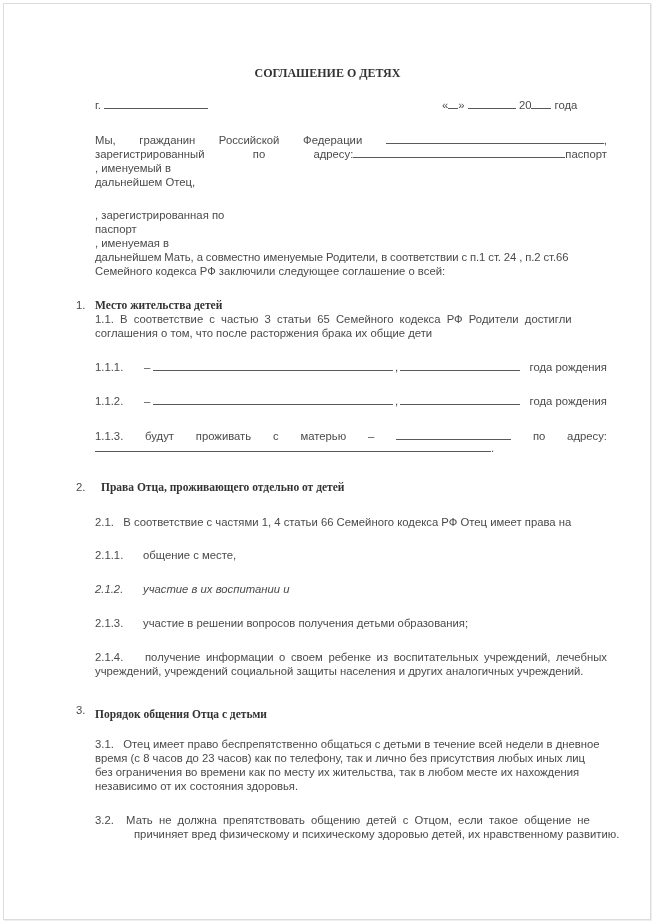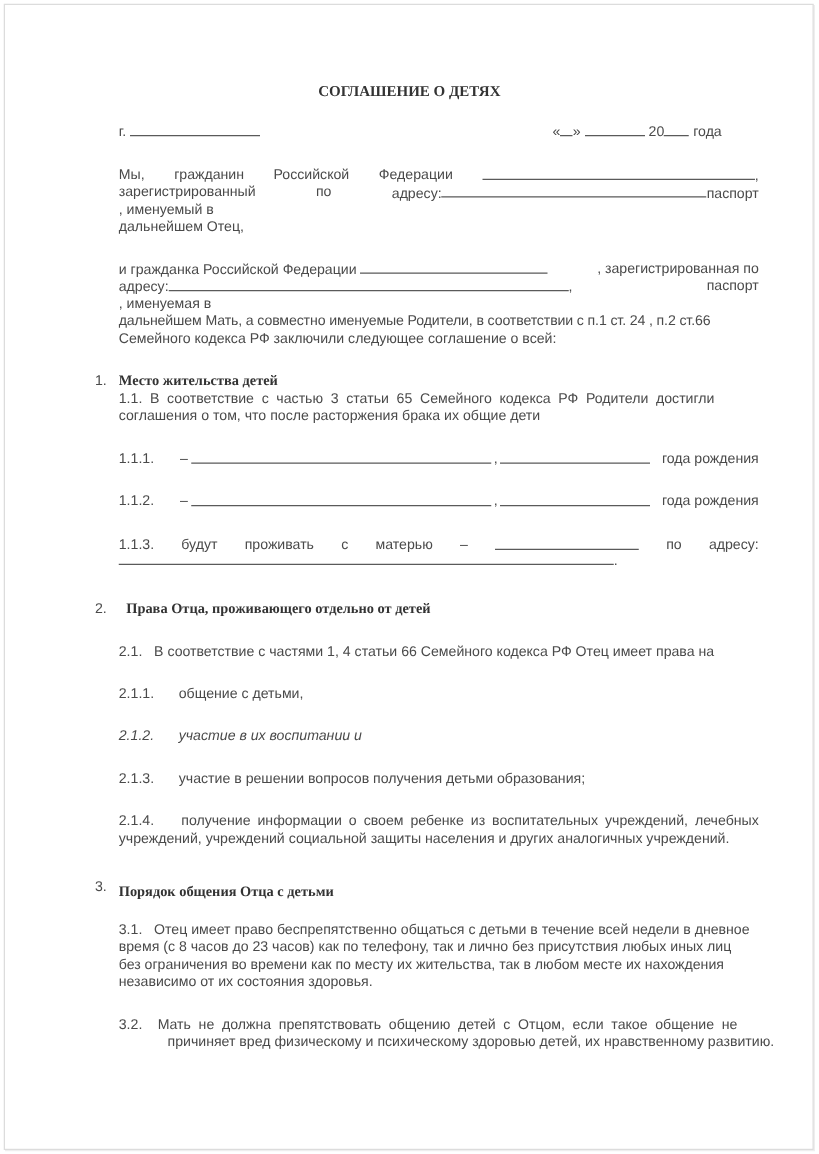--- a/index.html
+++ b/index.html
@@ -54,25 +54,23 @@
     <span><span>адресу:</span><span class="u" style="width:212px;"></span><span>паспорт</span></span>
   </div>
   <div class="line just" style="left:95px; top:161px; width:512px;">
     <span>, именуемый в</span>
   </div>
   <div class="line" style="left:95px; top:175px;">дальнейшем Отец,</div>
 </div>
 
 <div>
   <div class="line just" style="left:95px; top:208px; width:512px;">
-    <span><span>и гражданка Российской Федерации</span> <span class="u" style="width:150px;"></span></span>
     <span>, зарегистрированная по</span>
   </div>
   <div class="line just" style="left:95px; top:222px; width:512px;">
-    <span><span>адресу:</span><span class="u" style="width:320px;"></span><span>,</span></span>
     <span>паспорт</span>
   </div>
   <div class="line just" style="left:95px; top:236px; width:512px;">
     <span>, именуемая в</span>
   </div>
   <div class="line" style="left:95px; top:250px; width:512px; letter-spacing:-0.1px;">дальнейшем Мать, а совместно именуемые Родители, в соответствии с п.1 ст. 24 , п.2 ст.66</div>
   <div class="line" style="left:95px; top:264px;">Семейного кодекса РФ заключили следующее соглашение о всей:</div>
 </div>
 
 <div>
@@ -113,21 +111,21 @@
   </div>
 </div>
 
 <div>
   <div class="sec-num" style="left:76px; top:481px;">2.</div>
   <div class="sec-head" style="left:101px; top:481px;">Права Отца, проживающего отдельно от детей</div>
   <div class="line" style="left:95px; top:515px; white-space:pre;">2.1.   В соответствие с частями 1, 4 статьи 66 Семейного кодекса РФ Отец имеет права на</div>
 
   <div class="line" style="left:95px; top:548px;">
     <span>2.1.1.</span>
-    <span style="position:absolute; left:48px;">общение с детьми,</span>
+    <span style="position:absolute; left:48px;">общение с месте,</span>
   </div>
   <div class="line" style="left:95px; top:582px;font-style:italic;">
     <span>2.1.2.</span>
     <span style="position:absolute; left:48px;">участие в их воспитании и</span>
   </div>
   <div class="line" style="left:95px; top:616px;">
     <span>2.1.3.</span>
     <span style="position:absolute; left:48px;">участие в решении вопросов получения детьми образования;</span>
   </div>
   <div class="line just" style="left:95px; top:650px; width:512px;">

